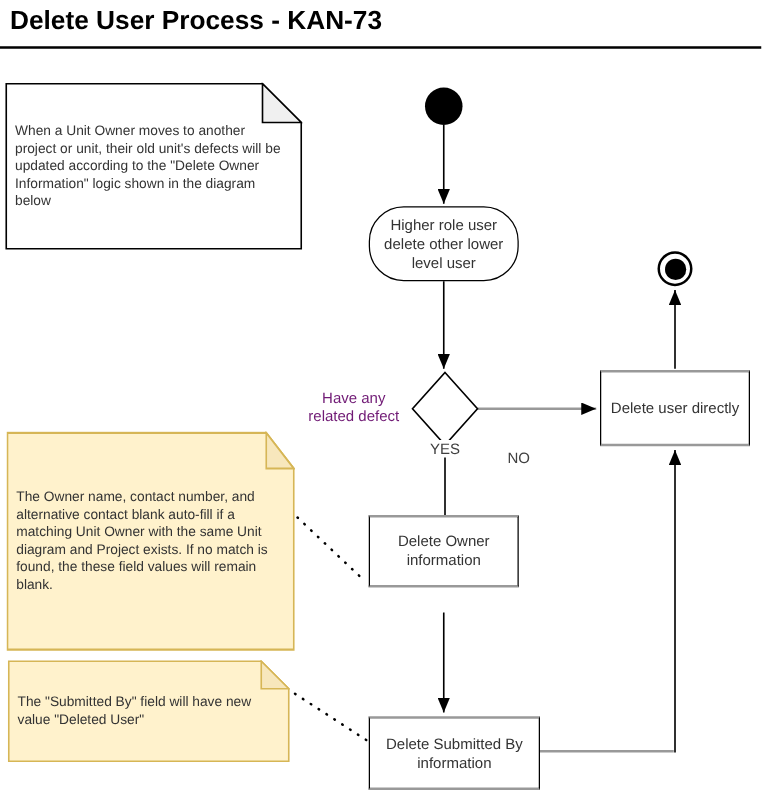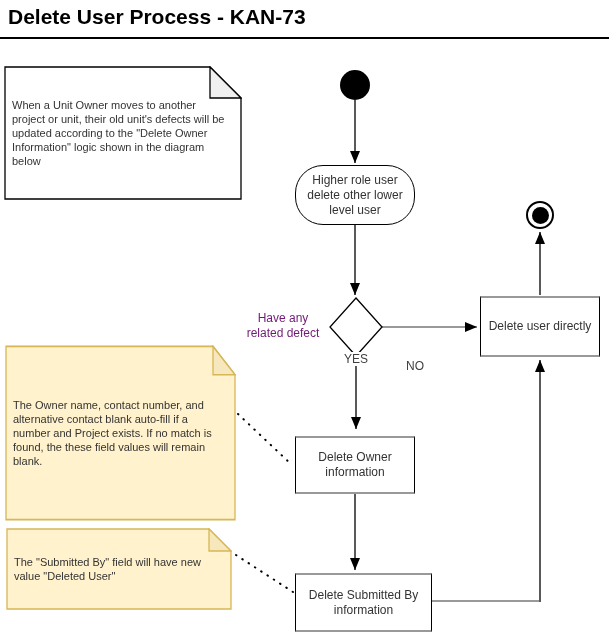--- a/index.html
+++ b/index.html
@@ -21,21 +21,21 @@
     position:absolute; background:#fff; display:flex; align-items:center; justify-content:center;
     text-align:center; font-size:12px; line-height:15px; color:#333; padding:2px 6px;
   }
   .task.black-border { border:1px solid #000; }
   .task.gray-top {
     border-left:1px solid #000; border-right:1px solid #000;
     border-top:2px solid #999; border-bottom:2px solid #999;
   }
   #task-higher-role   { left:295px; top:165px; width:120px; height:60px;border-radius:28px; }
   #task-delete-direct { left:480px; top:296px; width:120px; height:61px; }
-  #task-delete-owner  { left:295px; top:436px; width:120px; height:58px; }
+  #task-delete-owner  { left:295px; top:412px; width:120px; height:58px; }
   #task-delete-subm   { left:295px; top:573px; width:137px; height:59px; }
 
   .start-node {
     position:absolute; left:340px; top:70px; width:30px; height:30px;
     background:#000; border-radius:50%;
   }
   .end-node {
     position:absolute; left:526px; top:201px; width:28px; height:28px;
     border:2px solid #000; border-radius:50%;
     display:flex; align-items:center; justify-content:center; background:#fff;
@@ -141,21 +141,22 @@
   </div>
 
   <div id="note-owner" class="note">
     <svg viewBox="0 0 231 136" preserveAspectRatio="none">
       <polygon points="1,1 208,1 230,23 230,135 1,135" fill="#fff2cc" stroke="#d6b656" stroke-width="1.3"></polygon>
       <polygon points="208,1 208,23 230,23" fill="#f7e7bc" stroke="#d6b656" stroke-width="1.3"></polygon>
     </svg>
     <div class="note-text">
       <span>The Owner name, contact number, and</span>
       <span>alternative contact blank auto-fill if a</span>
-      <span>number and Project exists. If no match is</span>
+      <span>matching Unit Owner with the same Unit</span>
+      <span>diagram and Project exists. If no match is</span>
       <span>found, the these field values will remain</span>
       <span>blank.</span>
     </div>
   </div>
 
   <div id="note-submitted" class="note">
     <svg viewBox="0 0 226 82" preserveAspectRatio="none">
       <polygon points="1,1 203,1 225,23 225,81 1,81" fill="#fff2cc" stroke="#d6b656" stroke-width="1.3"></polygon>
       <polygon points="203,1 203,23 225,23" fill="#f7e7bc" stroke="#d6b656" stroke-width="1.3"></polygon>
     </svg>

